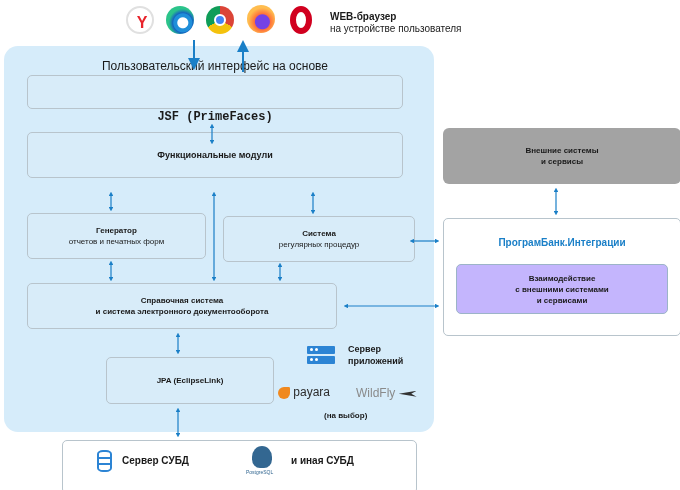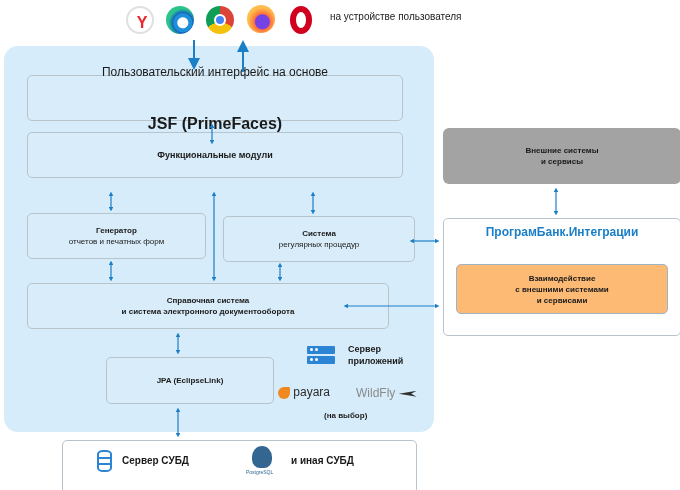--- a/index.html
+++ b/index.html
@@ -26,45 +26,46 @@
 </div>
 <div class="browser" style="left:166px;top:6px;background:radial-gradient(circle at 60% 60%, #fff 0 5px, #1f8fd9 6px 9px, #1565c0 10px, #2bc48a 14px);"></div>
 <div class="browser" style="left:206px;top:6px;background:conic-gradient(#db4437 0 120deg,#f4c20d 120deg 240deg,#0f9d58 240deg 360deg);">
   <div style="position:absolute;left:8px;top:8px;width:12px;height:12px;border-radius:50%;background:#4285f4;border:2px solid #fff;"></div>
 </div>
 <div class="browser" style="left:247px;top:5px;background:radial-gradient(circle at 55% 60%, #7542e5 0 7px, #ff7139 8px, #ffbd4f 14px);"></div>
 <div class="browser" style="left:287px;top:6px;background:#fff;">
   <div style="position:absolute;left:3px;top:0;width:22px;height:28px;border-radius:50%;border:6px solid #d1001f;"></div>
 </div>
 <div class="abs" style="left:330px;top:11px;">
+  <div class="b" style="font-size:10px;line-height:12px;">WEB-браузер</div>
   <div style="font-size:10px;line-height:12px;">на устройстве пользователя</div>
 </div>
 
 <div class="panel"></div>
 
-<div class="box" style="left:27px;top:75px;width:376px;height:46px;gap:36px;">
+<div class="box" style="left:27px;top:75px;width:376px;height:34px;gap:36px;">
   <div style="font-size:12px;line-height:15px;">Пользовательский интерфейс на основе</div>
-  <div class="b" style="font-size:16px;line-height:15px;">JSF (PrimeFaces)</div>
+  <div class="b" style="font-size:12px;line-height:15px;font-family:Liberation Mono, monospace;">JSF (PrimeFaces)</div>
 </div>
 
 <div class="box" style="left:27px;top:132px;width:376px;height:46px;">
   <div class="b t9">Функциональные модули</div>
 </div>
 
 <div class="box" style="left:27px;top:213px;width:179px;height:46px;">
   <div class="b t8">Генератор</div>
   <div class="t8">отчетов и печатных форм</div>
 </div>
 
 <div class="box" style="left:223px;top:216px;width:192px;height:46px;">
   <div class="b t8">Система</div>
   <div class="t8">регулярных процедур</div>
 </div>
 
-<div class="box" style="left:27px;top:283px;width:362px;height:46px;">
+<div class="box" style="left:27px;top:283px;width:310px;height:46px;">
   <div class="b t8">Справочная система</div>
   <div class="b t8">и система электронного документооборота</div>
 </div>
 
 <div class="box" style="left:106px;top:357px;width:168px;height:47px;">
   <div class="b t8">JPA (EclipseLink)</div>
 </div>
 
 <div class="abs" style="left:307px;top:346px;width:28px;height:18px;">
   <div style="height:8px;background:#2c84d4;border-radius:1px;margin-bottom:2px;position:relative;">
@@ -100,22 +101,22 @@
   <div style="position:absolute;left:183px;top:28px;font-size:5px;color:#336791;">PostgreSQL</div>
   <div class="b" style="position:absolute;left:228px;top:14px;font-size:10px;">и иная СУБД</div>
 </div>
 
 <div class="box" style="left:443px;top:128px;width:238px;height:56px;background:#a3a3a3;border:none;border-radius:6px;">
   <div class="b t8">Внешние системы</div>
   <div class="b t8">и сервисы</div>
 </div>
 
 <div class="box white" style="left:443px;top:218px;width:238px;height:118px;justify-content:flex-start;">
-  <div class="b" style="margin-top:6px;font-size:12px;color:#1a7fc7;">ПрограмБанк.Интеграции</div>
-  <div style="position:absolute;left:12px;top:45px;width:212px;height:50px;background:#fdba74;border:1px solid #9cb4c8;border-radius:5px;display:flex;flex-direction:column;align-items:center;justify-content:center;">
+  <div class="b" style="margin-top:18px;font-size:10px;color:#1a7fc7;">ПрограмБанк.Интеграции</div>
+  <div style="position:absolute;left:12px;top:45px;width:212px;height:50px;background:#c4b5fd;border:1px solid #9cb4c8;border-radius:5px;display:flex;flex-direction:column;align-items:center;justify-content:center;">
     <div class="b t8">Взаимодействие</div>
     <div class="b t8">с внешними системами</div>
     <div class="b t8">и сервисами</div>
   </div>
 </div>
 
 <svg width="680" height="490">
   <defs>
     <marker id="ah" markerWidth="6" markerHeight="6" refX="3" refY="3" orient="auto">
         <path d="M0,0 L6,3 L0,6 z" fill="#1a7fc7"></path>

